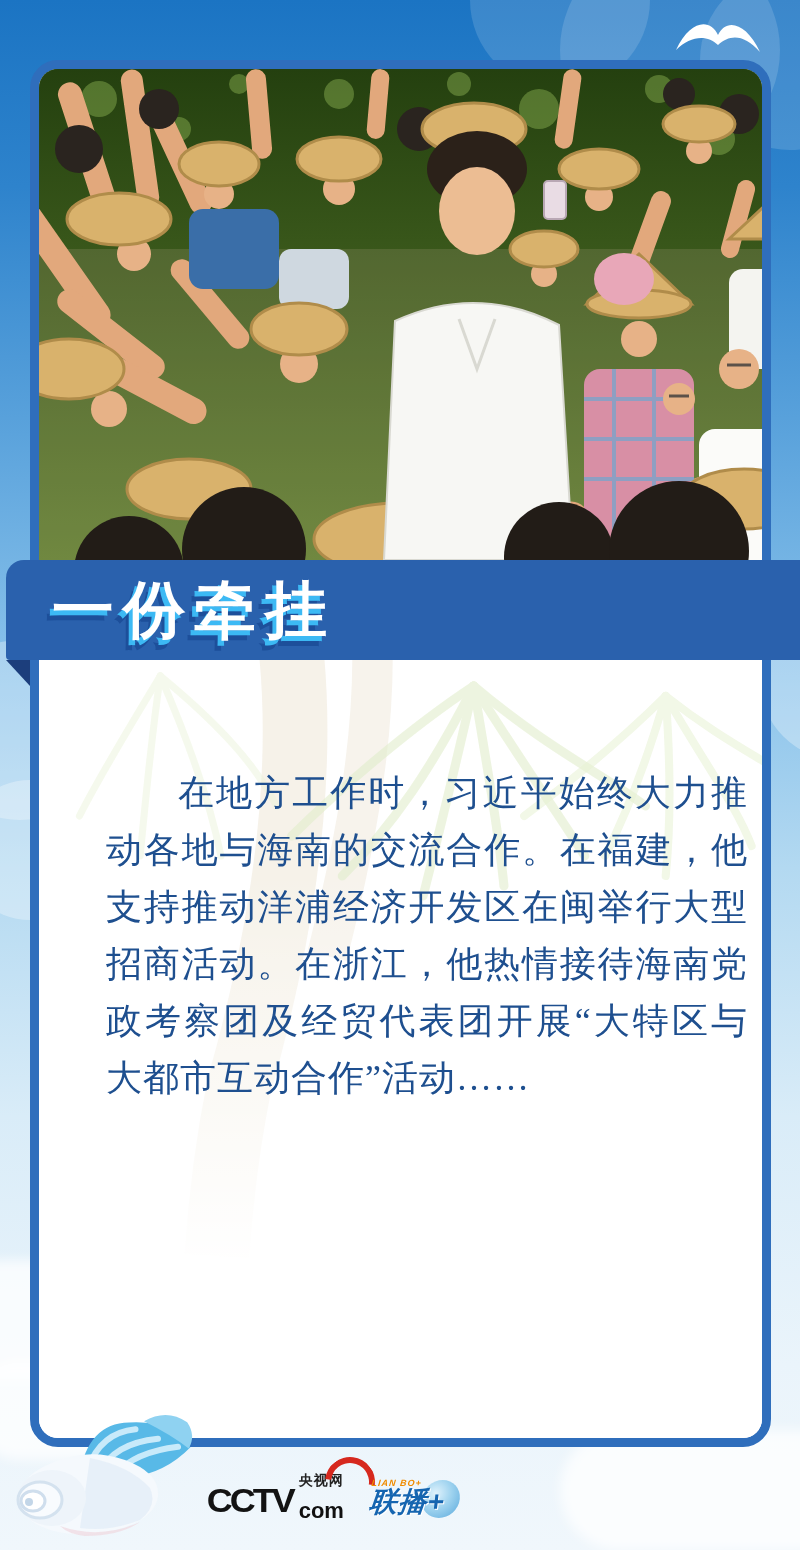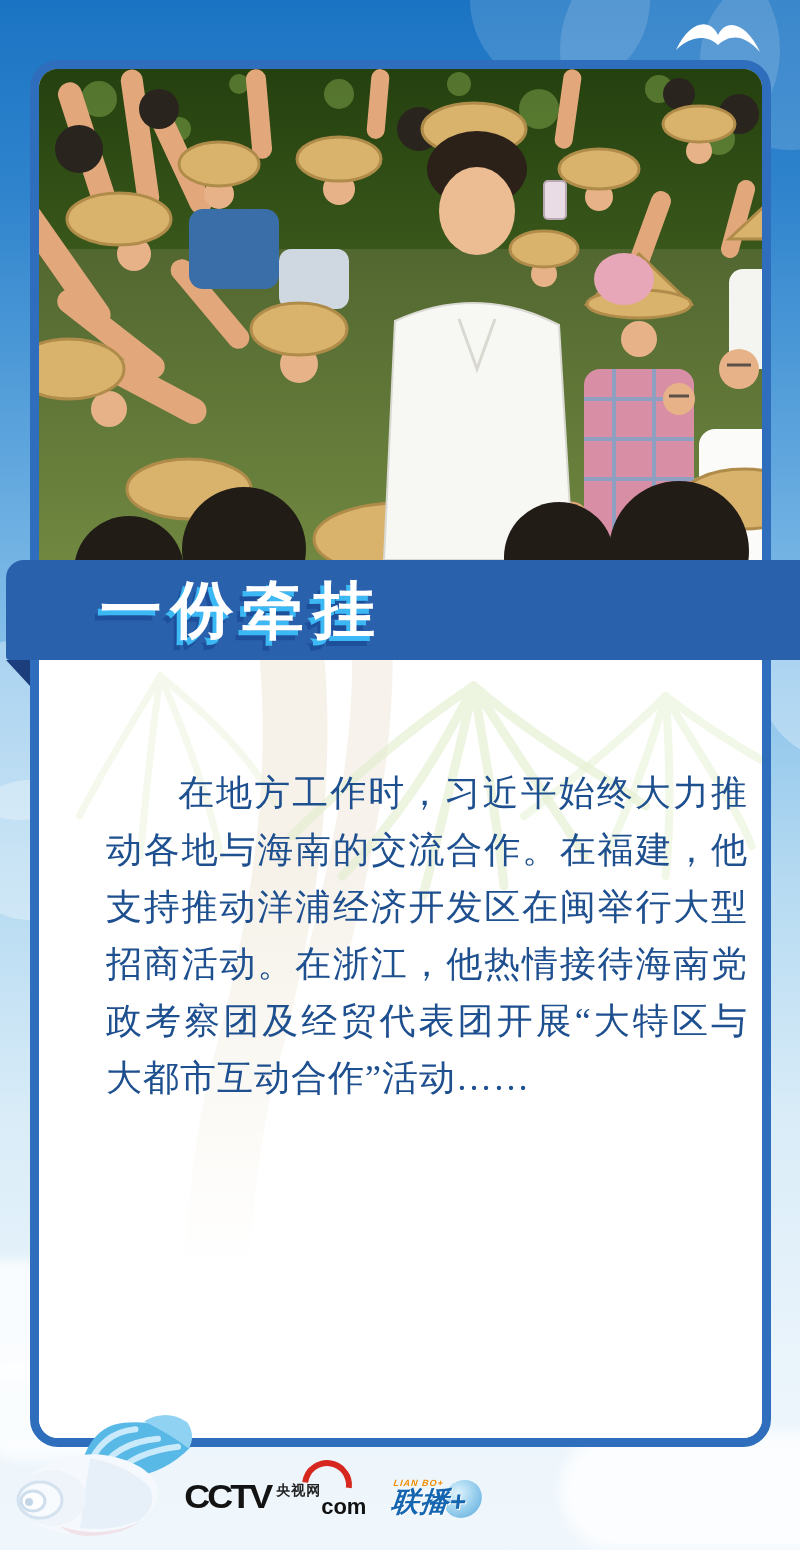--- a/index.html
+++ b/index.html
@@ -24,38 +24,38 @@
   .palmfade{position:absolute;left:0;top:96px;width:100%;height:720px;
             background:linear-gradient(180deg,rgba(255,255,255,0) 30%,#ffffff 85%);pointer-events:none;}
   .bodytext{position:relative;padding:205px 40px 0 41px;
             font-family:"Liberation Serif","DejaVu Serif",serif;
             font-size:36px;line-height:57px;color:#1e4f8f;
             text-align:justify;letter-spacing:1px;}
   .bodytext p{margin:0;text-indent:2em;}
   
   .ribbon{position:absolute;left:6px;top:560px;width:794px;height:100px;
           background:#2a61ad;border-radius:18px 0 0 4px;z-index:5;
-          display:flex;align-items:center;padding-left:94px;box-sizing:border-box;}
+          display:flex;align-items:center;padding-left:46px;box-sizing:border-box;}
   .ribbon-title{font-size:62px;font-weight:900;letter-spacing:9px;color:#ffffff;
                 font-family:"Liberation Sans","DejaVu Sans",sans-serif;
                 text-shadow:-4px 5px 0 #3cb9f4,-7px 10px 0 #1d4f9a;}
   .fold{position:absolute;left:6px;top:660px;width:24px;height:26px;background:#1c3e7c;
         clip-path:polygon(0 0,100% 0,100% 100%);z-index:4;}
   
   .shells{position:absolute;left:0px;top:1408px;width:250px;height:142px;z-index:6;}
   
   .footer{position:absolute;left:0;top:1462px;width:652px;height:70px;z-index:7;
           display:flex;align-items:center;justify-content:center;gap:20px;}
   .cctv{position:relative;display:flex;align-items:flex-end;}
   .cctv-letters{font-size:36px;font-weight:900;letter-spacing:-3px;color:#131313;
                 font-family:"Liberation Sans",sans-serif;transform:scaleY(.92);}
   .cctv-arc{position:absolute;left:118px;top:-16px;width:38px;height:38px;border-radius:50%;
             border:6px solid transparent;border-top-color:#d6281e;border-right-color:#d6281e;
             transform:rotate(-38deg);}
-  .cctv-right{display:flex;margin-left:6px;line-height:1;}
+  .cctv-right{display:flex;flex-direction:column;margin-left:6px;line-height:1;}
   .cctv-site{font-size:14px;font-weight:700;color:#222222;letter-spacing:1px;}
   .cctv-com{font-size:22px;font-weight:700;color:#111111;letter-spacing:0px;margin-top:13px;}
   .lianbo{position:relative;display:flex;flex-direction:column;align-items:flex-start;
           transform:skewX(-6deg);margin-left:6px;}
   .lianbo-globe{position:absolute;left:52px;top:2px;width:38px;height:38px;border-radius:50%;
                 background:radial-gradient(circle at 35% 35%,#dff2fc 0%,#9fd3ef 45%,#5aa9dc 100%);}
   .lianbo-tag{position:relative;font-size:9px;font-weight:700;font-style:italic;color:#f08c00;
               letter-spacing:1px;}
   .lianbo-name{position:relative;font-size:28px;font-weight:900;font-style:italic;color:#1565b0;
                text-shadow:1px 1px 0 #ffffff;letter-spacing:1px;line-height:1;}

